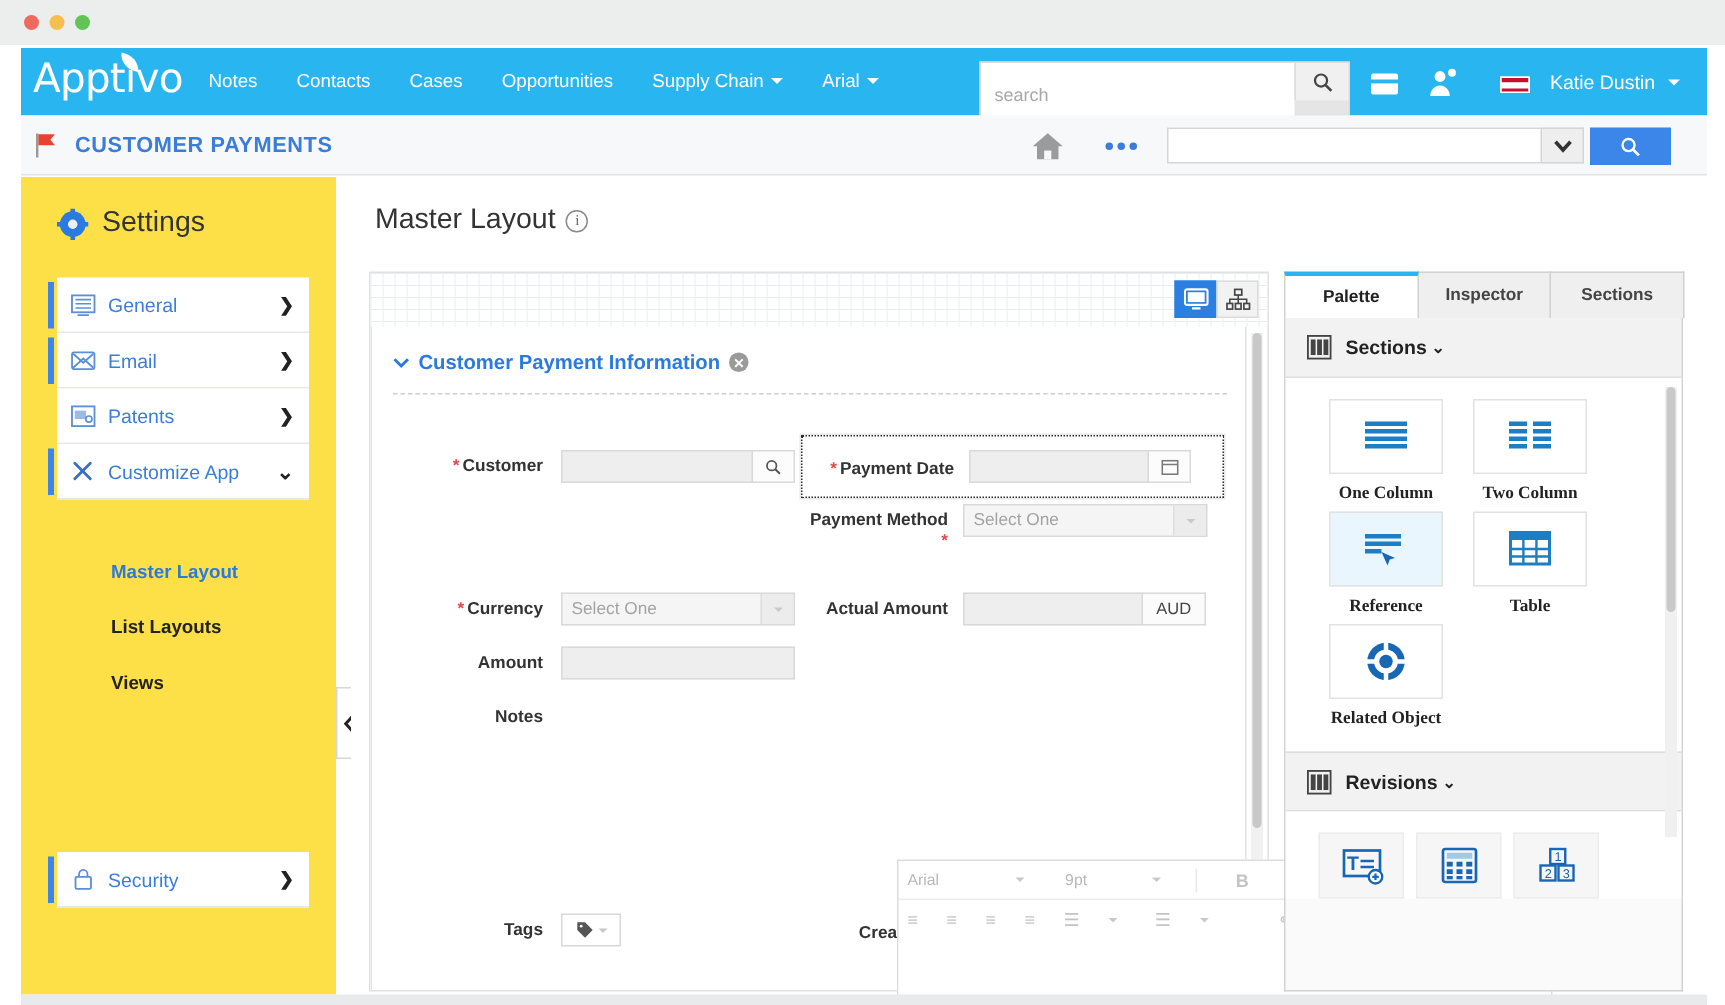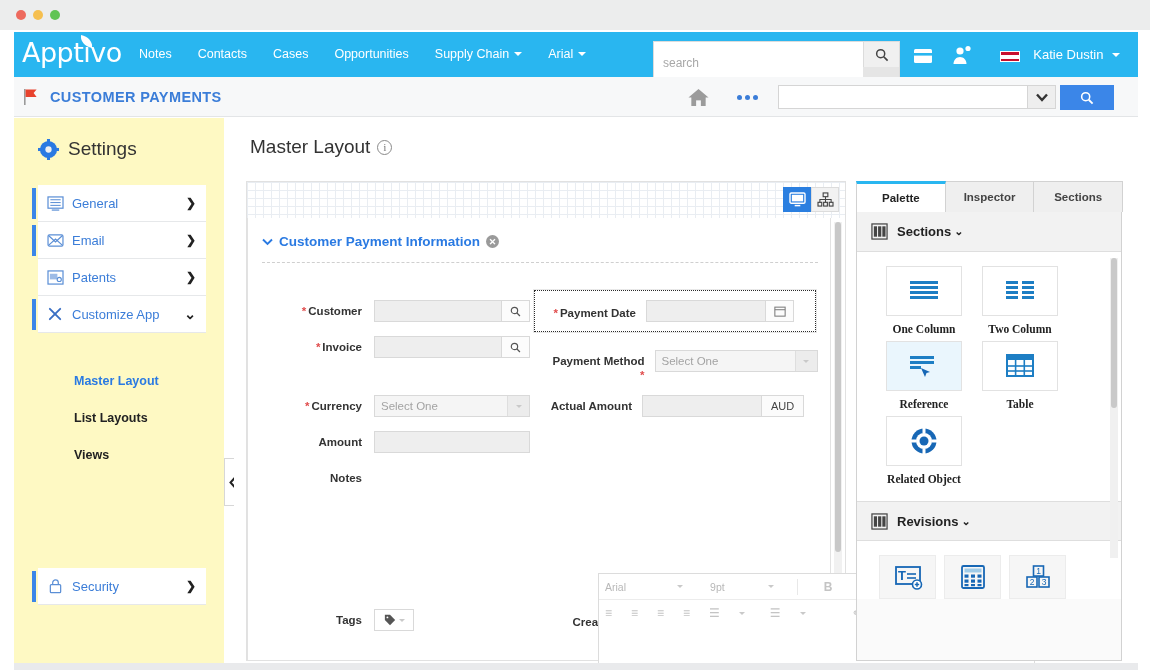--- a/index.html
+++ b/index.html
@@ -47,21 +47,21 @@
   .app-title { position:absolute; left:36px; top:0; line-height:40px; color:#3b7dd8; font-size:14.5px; font-weight:bold; letter-spacing:.4px;}
   .tb-sep { position:absolute; top:77px; width:1px; height:40px; background:#e3e5e7;}
   .home-btn { position:absolute; left:676px; top:77px; width:44px; height:40px; display:flex;align-items:center;justify-content:center;cursor:pointer;}
   .dots-btn { position:absolute; left:725px; top:77px; width:44px; height:40px; display:flex;align-items:center;justify-content:center;cursor:pointer;}
   .dots-btn i{ width:5px;height:5px;border-radius:50%;background:#3b7dd8;display:inline-block;margin:0 1.5px;}
   .tb-search { position:absolute; left:778px; top:85px; width:250px; height:24px; border:1px solid #d5d5d5; background:#fff; }
   .tb-search-drop { position:absolute; left:1028px; top:85px; width:28px; height:24px; background:#eeeeee; border:1px solid #d5d5d5; border-left:0; display:flex;align-items:center;justify-content:center;cursor:pointer;}
   .tb-search-go { position:absolute; left:1060px; top:85px; width:54px; height:25px; background:#3b86e8; display:flex;align-items:center;justify-content:center;cursor:pointer;}
 
   
-  .sidebar { position:absolute; left:14px; top:118px; width:210px; height:545px; background:#fef9c3;}
+  .sidebar { position:absolute; left:14px; top:118px; width:210px; height:545px; background:#fde047;}
   .st-head { position:absolute; left:24px; top:20px; display:flex; align-items:center; gap:9px;}
   .st-head .t { font-size:19px; color:#333; }
   .side-list { position:absolute; left:24px; top:67px; width:168px; }
   .side-item { position:relative; height:37px; background:#fff; border-bottom:1px solid #e6e8ea; display:flex; align-items:center; cursor:pointer;}
   .side-item .bar { position:absolute; left:-6px; top:3px; width:4px; height:31px; background:#3b86e8;}
   .side-item .ic { width:34px; display:flex; align-items:center; justify-content:center;}
   .side-item .lb { color:#3b7dd8; font-size:13px; flex:1;}
   .side-item .ar { padding-right:10px; color:#222; font-size:12px; font-weight:bold;}
   .sub-list { position:absolute; left:24px; top:245px; width:168px;}
   .sub-item { height:37px; line-height:37px; padding-left:36px; font-size:12.5px; font-weight:bold; color:#222; cursor:pointer;}
@@ -380,32 +380,20 @@
             <div class="inp" style="width:128px;"></div>
             <div class="inp-btn">
                 <svg width="11" height="11" viewBox="0 0 16 16">
                   <circle cx="6.5" cy="6.5" r="4.6" fill="none" stroke="#555" stroke-width="1.7"></circle>
                   <line x1="10" y1="10" x2="14.4" y2="14.4" stroke="#555" stroke-width="2"></line>
                 </svg>
               </div>
           </div>
         </div>
 
-        <div class="fld" style="left:14px; top:118px; width:270px;">
-          <div class="flabel" style="width:100px; padding-top:4px;"><span class="req">*</span><span>Invoice</span></div>
-          <div style="display:flex; margin-left:12px;">
-            <div class="inp" style="width:128px;"></div>
-            <div class="inp-btn">
-                <svg width="11" height="11" viewBox="0 0 16 16">
-                  <circle cx="6.5" cy="6.5" r="4.6" fill="none" stroke="#555" stroke-width="1.7"></circle>
-                  <line x1="10" y1="10" x2="14.4" y2="14.4" stroke="#555" stroke-width="2"></line>
-                </svg>
-              </div>
-          </div>
-        </div>
 
         <div class="fld" style="left:14px; top:177px; width:270px;">
           <div class="flabel" style="width:100px; padding-top:4px;"><span class="req">*</span><span>Currency</span></div>
           <div class="sel" style="width:156px; margin-left:12px;">
             <span>Select One</span>
             <span class="cv">
                 <i class="mini-caret"></i>
               </span>
           </div>
         </div>
@@ -438,21 +426,21 @@
               <div class="inp-btn">
                   <svg width="12" height="12" viewBox="0 0 14 14">
                     <rect x="1" y="2.5" width="12" height="10.5" fill="none" stroke="#7a7a7a" stroke-width="1.2"></rect>
                     <line x1="1" y1="5.5" x2="13" y2="5.5" stroke="#7a7a7a" stroke-width="1.2"></line>
                   </svg>
                 </div>
             </div>
           </div>
         </div>
 
-        <div class="fld" style="left:292px; top:132px; width:290px;justify-content:center;">
+        <div class="fld" style="left:292px; top:118px; width:290px;">
           <div class="flabel" style="width:92px; padding-top:4px;">
             <span>Payment Method</span><br><span class="req" style="margin:0">*</span>
           </div>
           <div class="sel" style="width:163px; margin-left:10px;">
             <span>Select One</span>
             <span class="cv">
                 <i class="mini-caret"></i>
               </span>
           </div>
         </div>

